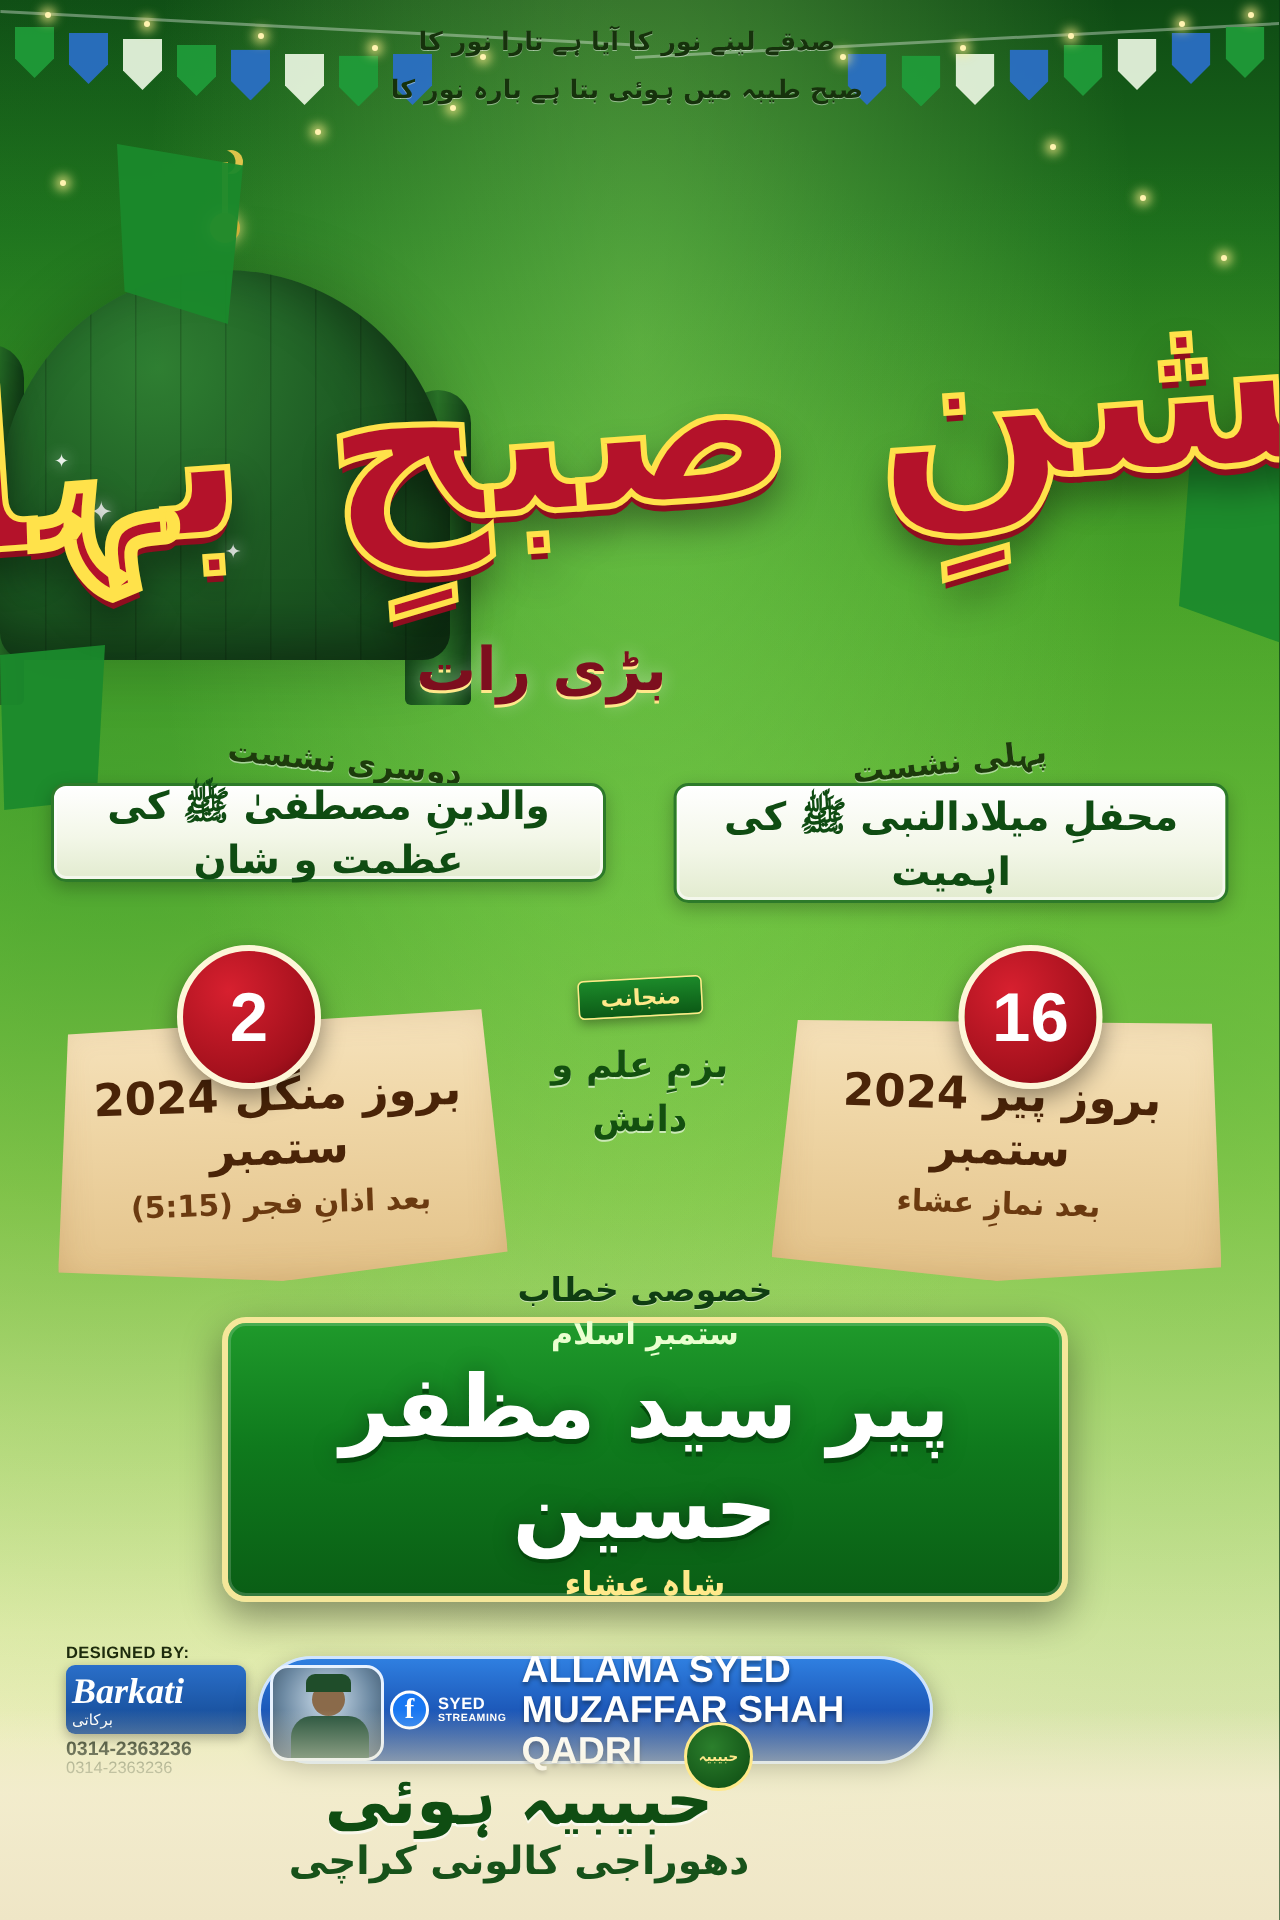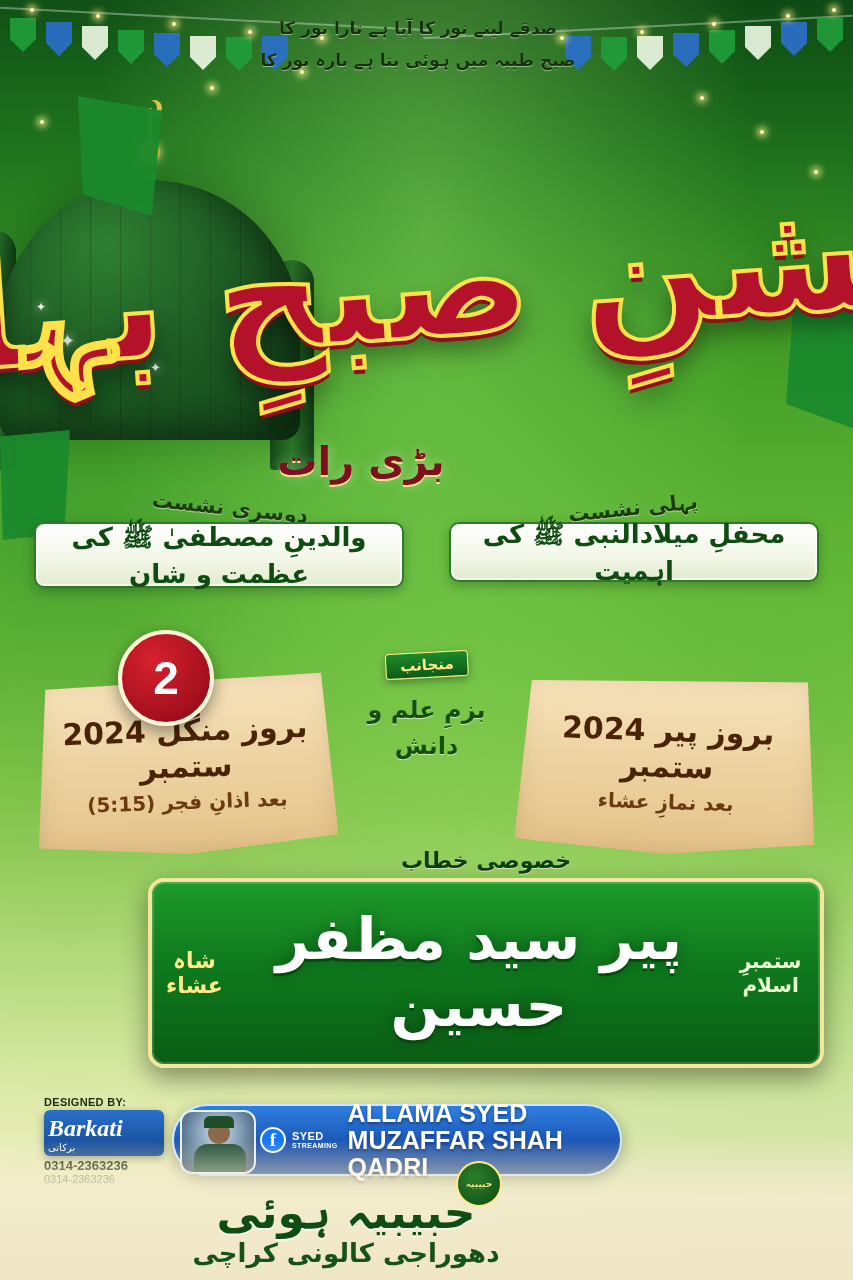--- a/index.html
+++ b/index.html
@@ -83,40 +83,39 @@
       0 14px 26px rgba(0,0,0,.45);
     white-space:nowrap;
     transform: rotate(-4deg);
     letter-spacing:-6px;
   }
   .subtitle {
     position:absolute; left:0; top:424px; width:722px; text-align:center;
     direction:rtl; font-family:"DejaVu Sans", sans-serif;
     font-size:40px; font-weight:700; color:#7d0f1e;
     text-shadow:0 2px 0 #ffe88a, 0 0 12px rgba(255,255,255,.4);
-    margin-top:14px;
   }
 
   
   .sessions { position:absolute; left:0; top:494px; width:853px; height:130px; }
   .sess-label {
     position:absolute; direction:rtl; font-family:"DejaVu Sans", sans-serif;
     font-size:21px; font-weight:700; color:#1d3c0c; text-align:center;
     text-shadow:0 1px 0 rgba(255,255,255,.5);
   }
   .sess-box {
     position:absolute; direction:rtl; text-align:center;
     background:linear-gradient(180deg,#ffffff 0%, #f3f7e8 55%, #e2ebcf 100%);
     border:2px solid #2d7a2a; border-radius:10px;
     box-shadow:0 4px 12px rgba(0,0,0,.25), inset 0 0 0 2px rgba(255,255,255,.6);
     font-family:"DejaVu Sans", sans-serif; font-weight:700; color:#0f4c12;
     display:flex; align-items:center; justify-content:center;
     padding:4px 10px;
   }
-  #sess1-box { right:34px; top:28px; width:370px; height:60px; font-size:26px; }
+  #sess1-box { right:34px; top:28px; width:370px; height:80px; font-size:26px; }
   #sess2-box { left:34px;  top:28px; width:370px; height:66px; font-size:26px; }
   #sess1-label { right:150px; top:2px; width:140px; transform:rotate(-6deg); }
   #sess2-label { left:150px;  top:2px; width:160px; transform:rotate(6deg); }
 
   
   .scrolls { position:absolute; left:0; top:630px; width:853px; height:240px; }
   .scroll {
     position:absolute; width:300px; height:180px; top:44px;
     background:linear-gradient(180deg,#f6e3bd 0%, #efd6a6 40%, #e3c289 100%);
     border-radius:10px;
@@ -154,26 +153,26 @@
     position:absolute; left:50%; transform:translateX(-50%) rotate(-3deg); top:22px;
     background:linear-gradient(180deg,#1c8a2a,#0c5a16); color:#ffe98a;
     font-family:"DejaVu Sans", sans-serif; font-weight:700; font-size:15px;
     padding:3px 14px; border-radius:4px; border:1px solid #ffe98a;
     box-shadow:0 3px 8px rgba(0,0,0,.35);
     direction:rtl;
   }
 
   
   .speaker-panel {
-    position:absolute; left:148px; top:878px; width:676px; height:190px;
+    position:absolute; left:148px; top:878px; width:564px; height:190px;
     background:linear-gradient(180deg,#1f9a2b 0%, #0f7a1d 45%, #0a5e15 100%);
     border:4px solid #f5e79a; border-radius:16px;
     box-shadow:0 10px 26px rgba(0,0,0,.4), inset 0 0 0 2px rgba(255,255,255,.18);
     direction:rtl; text-align:center; color:#fff;
-    display:flex; flex-direction:row; align-items:center; justify-content:center;
+    display:flex; flex-direction:column; align-items:center; justify-content:center;
     gap:4px;
   }
   .sp-khitab { font-family:"DejaVu Sans", sans-serif; font-size:22px; font-weight:700; color:#0f3d12;
     position:absolute; top:-34px; left:50%; transform:translateX(-50%); width:320px;
     text-shadow:0 1px 0 rgba(255,255,255,.5); }
   .sp-title { font-family:"DejaVu Sans", sans-serif; font-size:20px; font-weight:700; color:#eaffd0; }
   .sp-name { font-family:"DejaVu Sans", sans-serif; font-size:58px; font-weight:700; line-height:1.15;
     color:#ffffff; text-shadow:0 3px 0 #044a0c, 0 0 16px rgba(0,0,0,.35); }
   .sp-suffix { font-family:"DejaVu Sans", sans-serif; font-size:22px; font-weight:700; color:#ffe98a; }
 
@@ -215,21 +214,21 @@
     display:flex; align-items:center; justify-content:center;
     color:#fff; font-family:"Liberation Serif", serif; font-weight:700; font-size:19px;
     border:2px solid #fff;
   }
   .live-txt { font-size:11px; font-weight:700; color:#fff; line-height:1.05; letter-spacing:.4px; }
   .live-txt .small { font-size:7px; display:block; font-weight:700; }
   .live-name { color:#fff; font-weight:700; font-size:25px; line-height:1.08; text-shadow:0 2px 3px rgba(0,0,0,.4); }
 
   
   .footer {
-    position:absolute; left:0; bottom:12px; width:692px; text-align:center; direction:rtl;
+    position:absolute; left:0; bottom:24px; width:692px; text-align:center; direction:rtl;
   }
   .footer .logo {
     position:absolute; right:190px; top:-26px; width:46px; height:46px; border-radius:50%;
     background:radial-gradient(circle at 40% 35%, #2b7f2c, #0d4a12);
     border:2px solid #ffe98a; color:#ffe98a; font-size:9px; font-weight:700;
     display:flex; align-items:center; justify-content:center; font-family:"DejaVu Sans", sans-serif;
   }
   .footer .m1x { font-family:"DejaVu Sans", sans-serif; font-size:44px; font-weight:700; color:#0f4d12;
     text-shadow:0 2px 0 rgba(255,255,255,.6); }
   .footer .m2x { font-family:"DejaVu Sans", sans-serif; font-size:26px; font-weight:700; color:#17521a; }
@@ -334,20 +333,21 @@
     <div class="scroll right">
       <div class="scroll-text">
         <div class="scroll-day">
           <span>بروز پیر</span>
           <span>2024</span>
         </div>
         <div class="scroll-month">ستمبر</div>
         <div class="scroll-time">بعد نمازِ عشاء</div>
       </div>
     </div>
+    <div class="daybadge" id="badge16">16</div>
 
     <div class="scroll left">
       <div class="scroll-text">
         <div class="scroll-day">
           <span>بروز منگل</span>
           <span>2024</span>
         </div>
         <div class="scroll-month">ستمبر</div>
         <div class="scroll-time">بعد اذانِ فجر (5:15)</div>
       </div>

